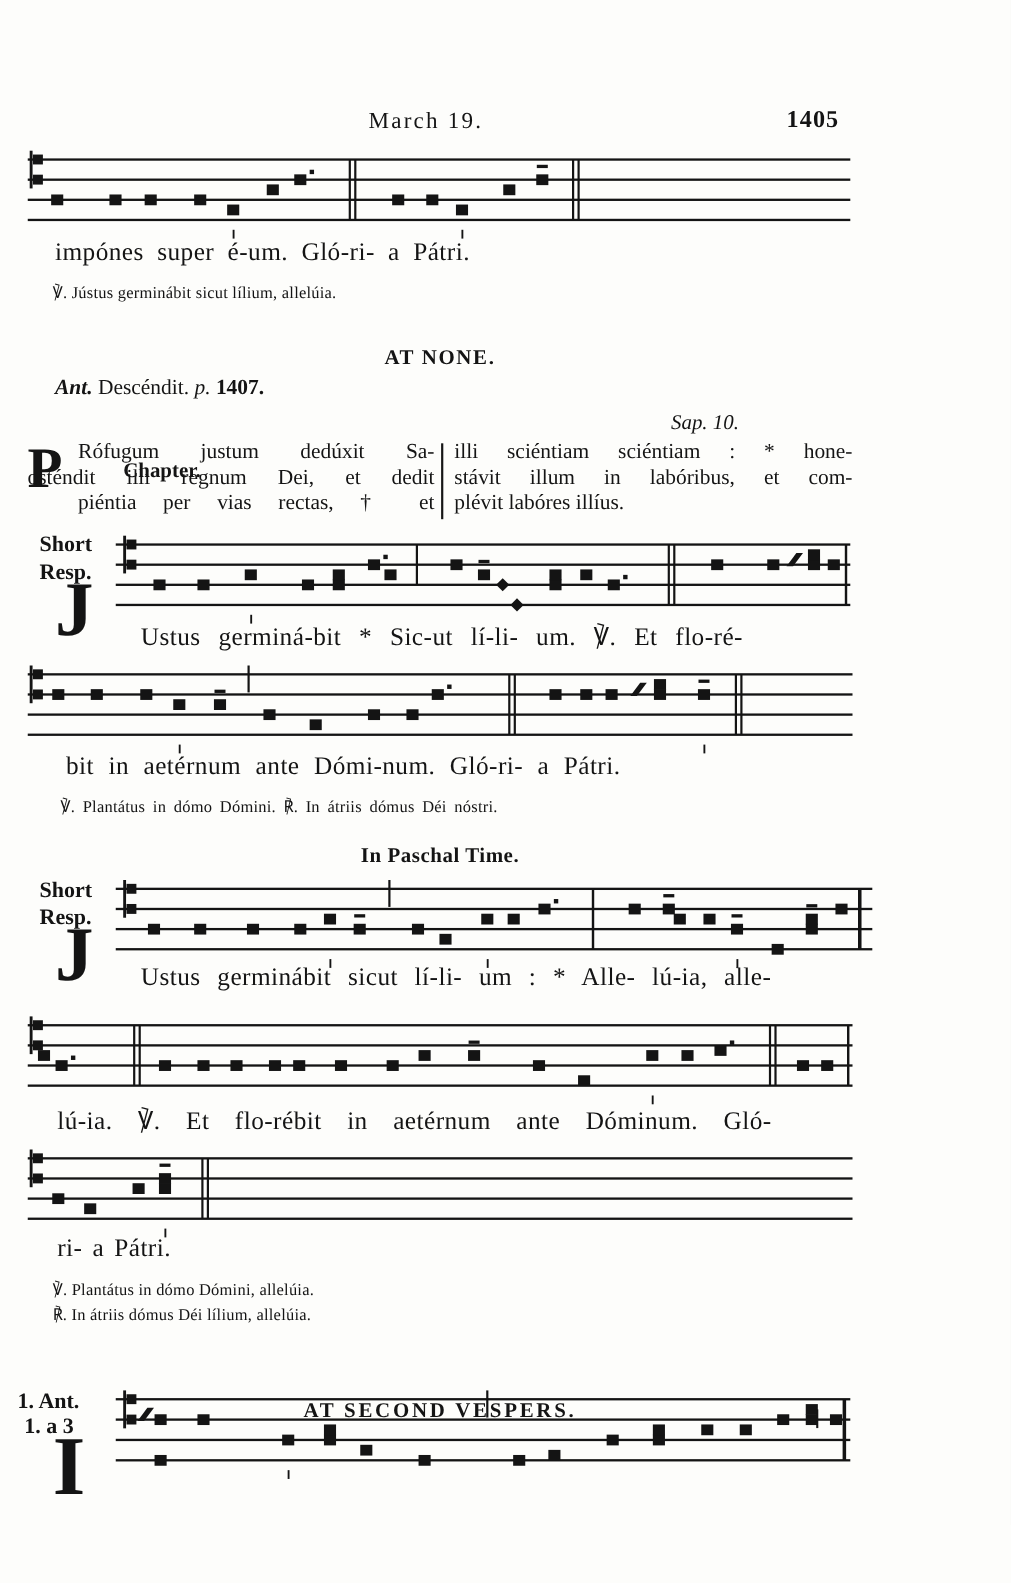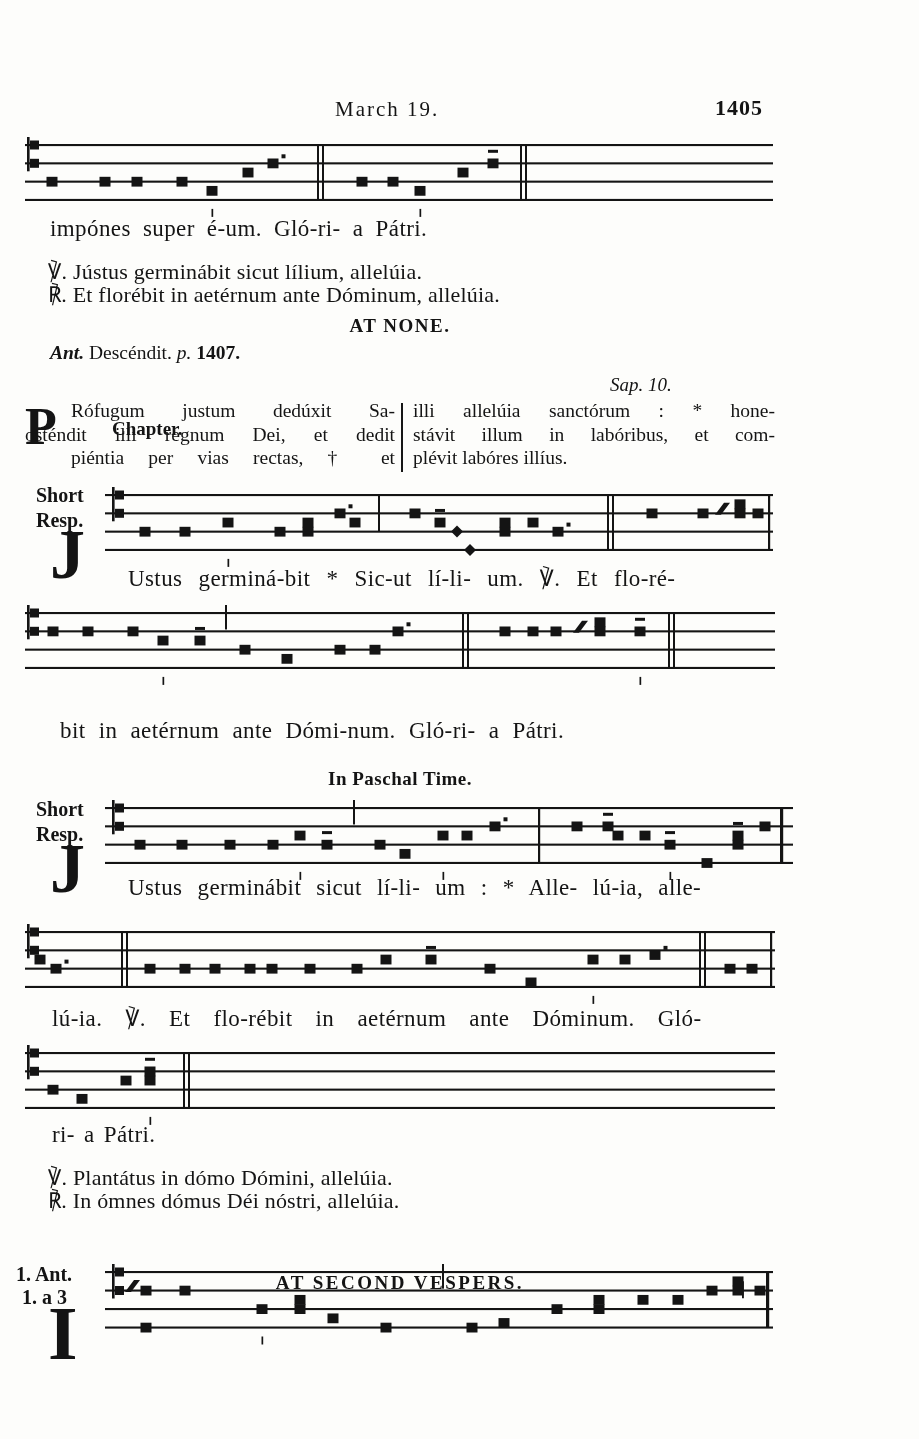--- a/index.html
+++ b/index.html
@@ -10,21 +10,21 @@
     background:#fdfdfb;
     overflow:hidden;
     font-family:"Liberation Serif","DejaVu Serif",serif;
     color:#141414;
   }
   .abs{position:absolute;white-space:nowrap;}
   .center-band{position:absolute;left:25px;width:750px;text-align:center;white-space:nowrap;}
   .header-date{font-size:21px;letter-spacing:2px;}
   .page-num{font-size:22px;font-weight:bold;letter-spacing:1px;}
   .lyric{font-size:23px;letter-spacing:.4px;}
-  .vers{font-size:22px;letter-spacing:.2px;}
+  .vers{font-size:15px;letter-spacing:.2px;}
   .heading{font-size:19px;font-weight:bold;letter-spacing:1.5px;}
   .subheading{font-size:19px;font-weight:bold;letter-spacing:.5px;}
   .chapter-label{font-size:19px;font-weight:bold;}
   .chapter-ref{font-size:19px;font-style:italic;}
   .col{position:absolute;font-size:19.5px;line-height:23.5px;}
   .col .jline{text-align:justify;text-align-last:justify;white-space:normal;}
   .col .lastline{text-align:left;}
   .indented{padding-left:46px;}
   .dropcap{font-weight:bold;line-height:1;}
   .resp-label{font-size:20px;font-weight:bold;line-height:25px;}
@@ -68,21 +68,20 @@
         <rect x="362.5" y="51.800000000000004" width="11" height="9.8" fill="#141414"></rect>
         <rect x="389.5" y="60.95" width="11" height="9.8" fill="#141414"></rect>
         <rect x="394.5" y="83.9" width="1.7" height="8" fill="#141414"></rect>
         <rect x="432.5" y="42.650000000000006" width="11" height="9.8" fill="#141414"></rect>
         <rect x="462.5" y="33.5" width="11" height="9.8" fill="#141414"></rect>
         <rect x="463" y="24.799999999999997" width="10" height="3" fill="#141414"></rect>
       </svg></div>
 
   <div class="abs lyric" style="left:50px;top:216px;word-spacing:6px;">impónes super é-um. Gló-ri- a Pátri.</div>
   <div class="abs vers" style="left:48px;top:255px;">℣. Jústus germinábit sicut lílium, allelúia.</div>
-  <div class="abs vers" style="left:48px;top:278px;">℟. Et florébit in aetérnum ante Dóminum, allelúia.</div>
 
   <div class="center-band heading" style="top:315px;">AT NONE.</div>
 
   <div class="abs" style="left:50px;top:342px;font-size:19.5px;">
     <span class="bi">Ant.</span>
     <span>Descéndit.</span>
     <span class="it">p.</span>
     <span class="bd">1407.</span>
   </div>
 
@@ -90,21 +89,21 @@
   <div class="abs chapter-ref" style="left:610px;top:374px;">Sap. 10.</div>
 
   <div class="abs dropcap" style="left:25px;top:401px;font-size:52px;">P</div>
   <div class="col" style="left:25px;top:399px;width:370px;">
     <div class="jline indented">Rófugum justum dedúxit Sa-</div>
     <div class="jline">osténdit illi regnum Dei, et dedit</div>
     <div class="jline indented">piéntia per vias rectas, † et</div>
   </div>
   <div class="divider" style="left:401px;top:403px;height:69px;"></div>
   <div class="col" style="left:413px;top:399px;width:362px;">
-    <div class="jline">illi allelúia sanctórum : * hone-</div>
+    <div class="jline">illi sciéntiam sciéntiam : * hone-</div>
     <div class="jline">stávit illum in labóribus, et com-</div>
     <div class="lastline">plévit labóres illíus.</div>
   </div>
 
   <div class="abs resp-label" style="left:36px;top:483px;">
     <div>Short</div>
     <div>Resp.</div>
   </div>
   <div class="abs dropcap" style="left:50px;top:520px;font-size:70px;">J</div>
   <div class="staffbox" style="left: 105px; top: 475px;"><svg width="678" height="94.9">
@@ -177,21 +176,22 @@
         <rect x="474.5" y="33.5" width="11" height="9.8" fill="#141414"></rect>
         <rect x="502.5" y="33.5" width="11" height="9.8" fill="#141414"></rect>
         <rect x="525.5" y="33.5" width="11" height="9.8" fill="#141414"></rect>
         <polygon points="548,39.725 557,27.725 563,27.725 554,39.725" fill="#141414"></polygon>
         <rect x="569.5" y="33.5" width="11" height="9.8" fill="#141414"></rect>
         <rect x="569.5" y="24.349999999999998" width="11" height="9.8" fill="#141414"></rect>
         <rect x="609.5" y="33.5" width="11" height="9.8" fill="#141414"></rect>
         <rect x="610" y="24.799999999999997" width="10" height="3" fill="#141414"></rect>
         <rect x="614.5" y="83.9" width="1.7" height="8" fill="#141414"></rect>
       </svg></div>
-  <div class="abs lyric" style="left:60px;top:684px;word-spacing:7px;margin-top:34px;">bit in aetérnum ante Dómi-num. Gló-ri- a Pátri.</div>
+  <div class="abs lyric" style="left:60px;top:684px;word-spacing:7px;">bit in aetérnum ante Dómi-num. Gló-ri- a Pátri.</div>
+  <div class="abs vers" style="left:55px;top:722px;word-spacing:3px;">℣. Plantátus in dómo Dómini. ℟. In átriis dómus Déi nóstri.</div>
 
   <div class="center-band subheading" style="top:768px;">In Paschal Time.</div>
 
   <div class="abs resp-label" style="left:36px;top:797px;">
     <div>Short</div>
     <div>Resp.</div>
   </div>
   <div class="abs dropcap" style="left:50px;top:834px;font-size:70px;">J</div>
   <div class="staffbox" style="left: 105px; top: 788px;"><svg width="698" height="94.9">
         <rect x="0" y="19" width="688" height="2.1" fill="#141414"></rect>
@@ -286,21 +286,21 @@
         <rect x="22.5" y="51.800000000000004" width="11" height="9.8" fill="#141414"></rect>
         <rect x="51.5" y="60.95" width="11" height="9.8" fill="#141414"></rect>
         <rect x="95.5" y="42.650000000000006" width="11" height="9.8" fill="#141414"></rect>
         <rect x="119.5" y="42.650000000000006" width="11" height="9.8" fill="#141414"></rect>
         <rect x="124.5" y="83.9" width="1.7" height="8" fill="#141414"></rect>
         <rect x="119.5" y="33.5" width="11" height="9.8" fill="#141414"></rect>
         <rect x="120" y="24.799999999999997" width="10" height="3" fill="#141414"></rect>
       </svg></div>
   <div class="abs lyric" style="left:52px;top:1122px;word-spacing:3px;">ri- a Pátri.</div>
   <div class="abs vers" style="left:48px;top:1161px;">℣. Plantátus in dómo Dómini, allelúia.</div>
-  <div class="abs vers" style="left:48px;top:1184px;">℟. In ómnes dómus Déi nóstri, allelúia.</div>
+  <div class="abs vers" style="left:48px;top:1184px;">℟. In átriis dómus Déi lílium, allelúia.</div>
 
   <div class="center-band heading" style="top:1272px;letter-spacing:2.5px;">AT SECOND VESPERS.</div>
 
   <div class="abs ant-label" style="left:16px;top:1263px;">1. Ant.</div>
   <div class="abs ant-label" style="left:22px;top:1286px;">1. a 3</div>
   <div class="abs dropcap" style="left:48px;top:1295px;font-size:76px;">I</div>
   <div class="staffbox" style="left: 105px; top: 1252px;"><svg width="678" height="95.5">
         <rect x="0" y="19" width="668" height="2.1" fill="#141414"></rect>
         <rect x="0" y="37.5" width="668" height="2.1" fill="#141414"></rect>
         <rect x="0" y="56" width="668" height="2.1" fill="#141414"></rect>

